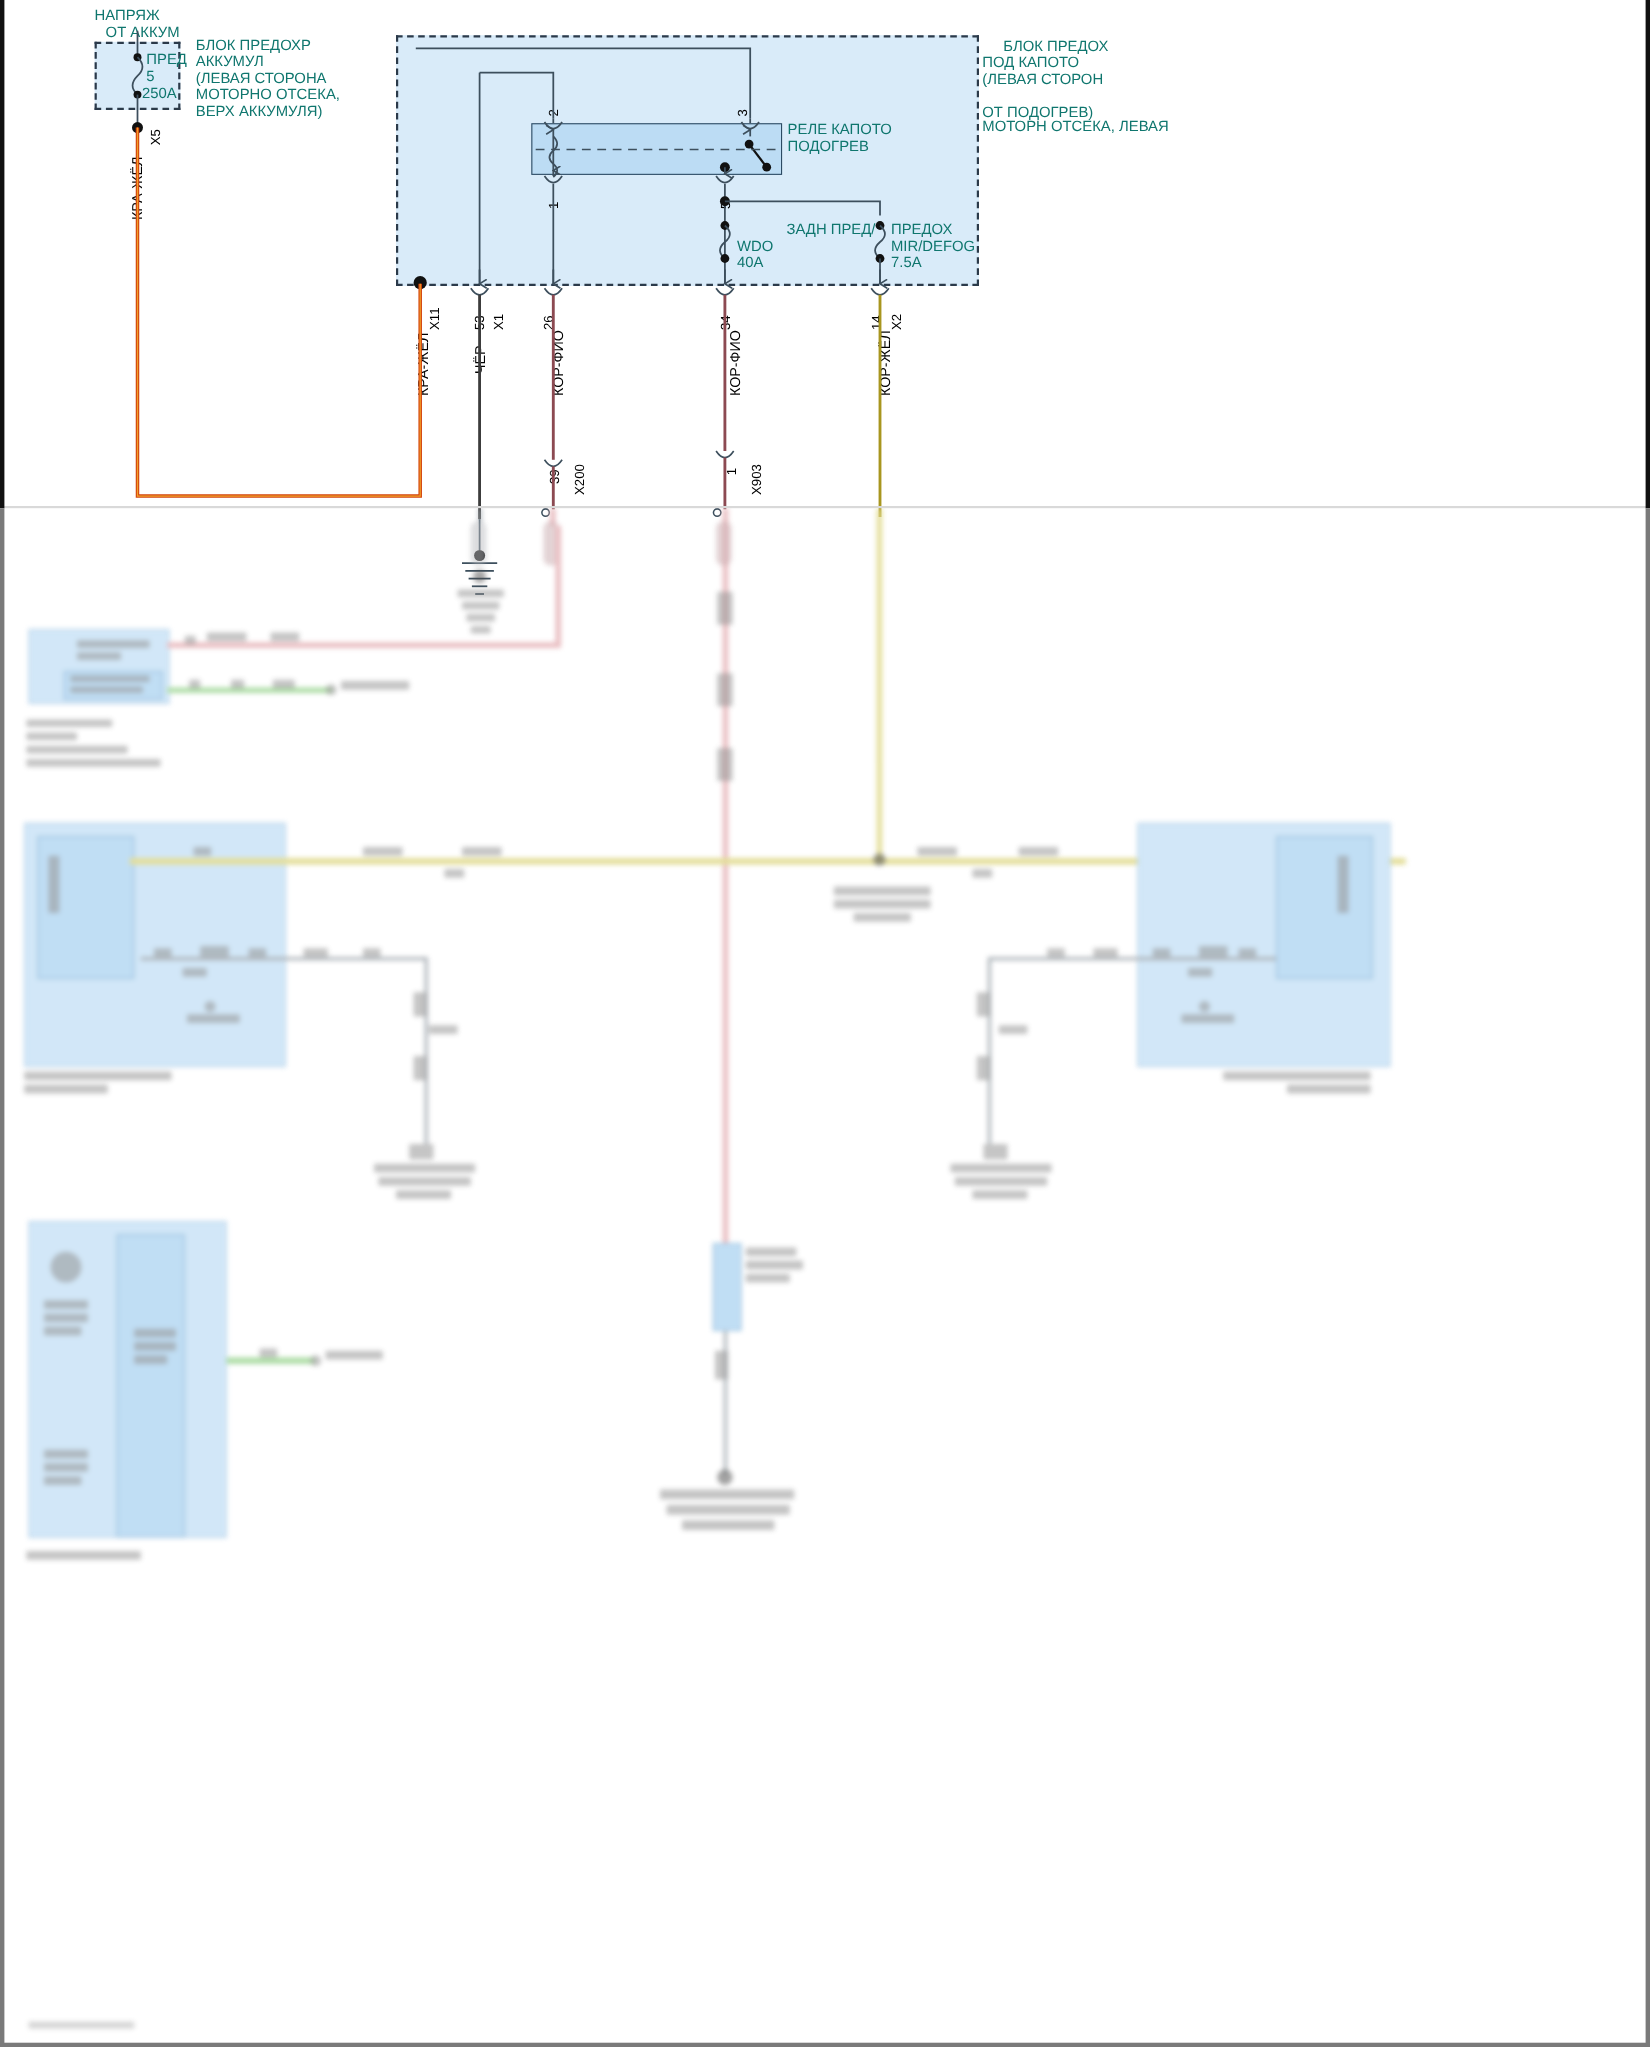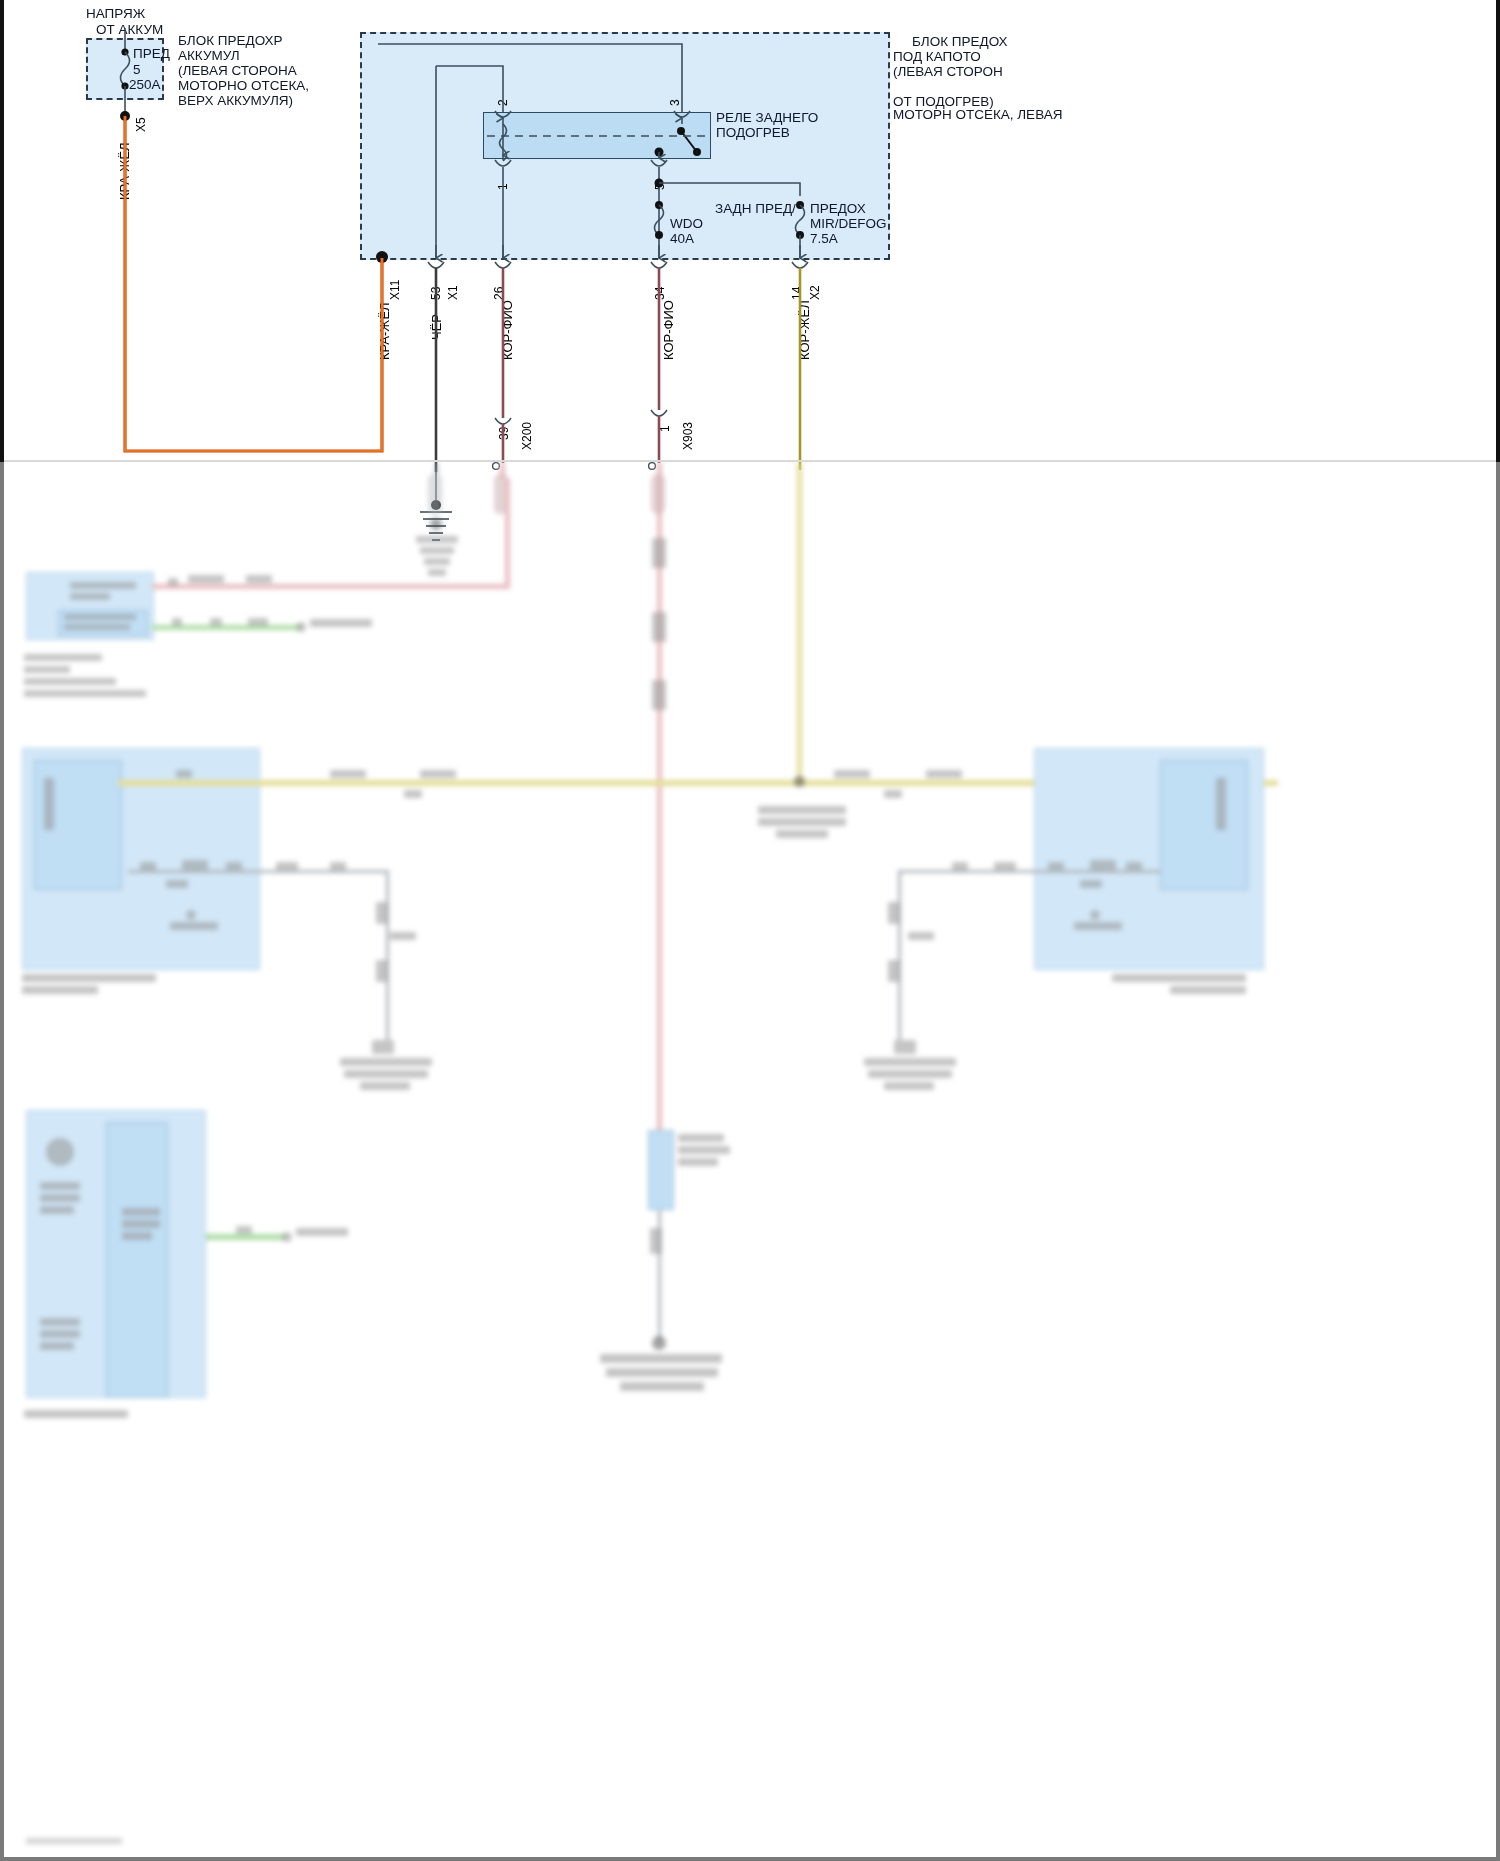--- a/index.html
+++ b/index.html
@@ -2,21 +2,21 @@
 <html><head>
 <meta charset="utf-8">
 <style>
   html,body{margin:0;padding:0;background:#fff;}
   body{width:1500px;height:1861px;position:relative;overflow:hidden;
        font-family:"Liberation Sans","DejaVu Sans",sans-serif;}
 
   
   #sheet{position:absolute;left:0;top:0;width:1500px;height:1861px;}
 
-  .lbl{position:absolute;white-space:pre;color:#0f172a;font-size:13.5px;line-height:15.5px;}
+  .lbl{position:absolute;white-space:pre;color:#0f766e;font-size:13.5px;line-height:15.5px;}
   .vlbl{position:absolute;white-space:nowrap;color:#000;font-size:13px;
         transform-origin:0 0;transform:rotate(-90deg);}
   .vlbl.s{font-size:12px;}
 
   
   .modbox{position:absolute;background:#d9ebf9;border:2px dashed #2b3a4a;box-sizing:border-box;}
   .relaybox{position:absolute;background:#bcdcf4;border:1.6px solid #2c4a63;box-sizing:border-box;}
 
   svg.ov{position:absolute;left:0;top:0;width:1500px;height:1861px;overflow:visible;
          pointer-events:none;}
@@ -65,21 +65,21 @@
   <div class="modbox" style="left:360px;top:32px;width:530px;height:228px;"></div>
 
   <div class="lbl" style="left:893px;top:34px;margin-left:19px;">БЛОК ПРЕДОХ</div>
   <div class="lbl" style="left:893px;top:49px;">ПОД КАПОТО</div>
   <div class="lbl" style="left:893px;top:64px;">(ЛЕВАЯ СТОРОН</div>
   <div class="lbl" style="left:893px;top:79px;margin-top:28px;">МОТОРН ОТСЕКА, ЛЕВАЯ</div>
   <div class="lbl" style="left:893px;top:94px;">ОТ ПОДОГРЕВ)</div>
 
   <div class="relaybox" style="left:483px;top:112px;width:228px;height:47px;"></div>
 
-  <div class="lbl" style="left:716px;top:110px;">РЕЛЕ ЗАДНЕГО</div>
+  <div class="lbl" style="left:716px;top:110px;">РЕЛЕ КАПОТО</div>
   <div class="lbl" style="left:716px;top:125px;">ПОДОГРЕВ</div>
 
   <div class="vlbl s" style="left:496px;top:106px;">2</div>
   <div class="vlbl s" style="left:668px;top:106px;">3</div>
   <div class="vlbl s" style="left:496px;top:190px;">1</div>
   <div class="vlbl s" style="left:653px;top:190px;">5</div>
 
   <div class="lbl" style="left:670px;top:201px;margin-left:45px;">ЗАДН ПРЕД/</div>
   <div class="lbl" style="left:670px;top:216px;">WDO</div>
   <div class="lbl" style="left:670px;top:231px;">40A</div>

